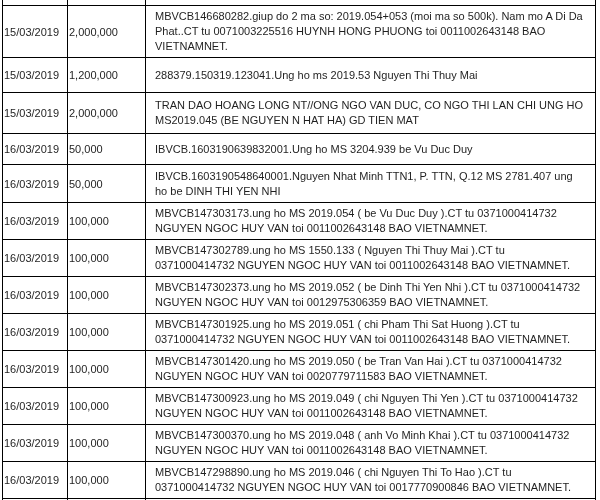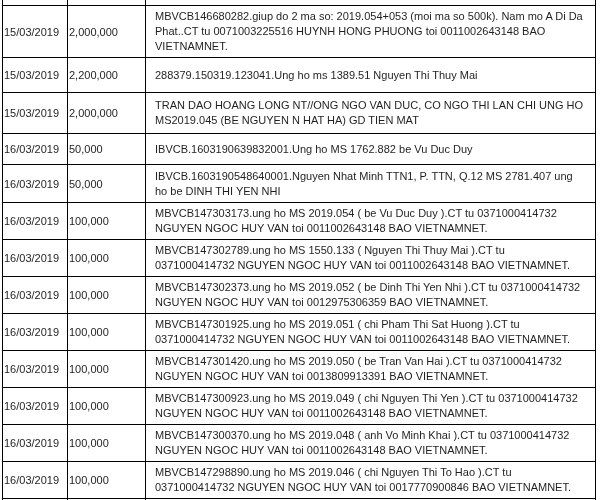--- a/index.html
+++ b/index.html
@@ -58,32 +58,32 @@
         <td class="amount-cell"></td>
         <td class="desc-cell"></td>
       </tr>
       <tr>
           <td class="date-cell">15/03/2019</td>
           <td class="amount-cell">2,000,000</td>
           <td class="desc-cell">MBVCB146680282.giup do 2 ma so: 2019.054+053 (moi ma so 500k). Nam mo A Di Da Phat..CT tu 0071003225516 HUYNH HONG PHUONG toi 0011002643148 BAO VIETNAMNET.</td>
         </tr>
         <tr>
           <td class="date-cell">15/03/2019</td>
-          <td class="amount-cell">2,200,000</td>
-          <td class="desc-cell">288379.150319.123041.Ung ho ms 1389.51 Nguyen Thi Thuy Mai</td>
+          <td class="amount-cell">1,200,000</td>
+          <td class="desc-cell">288379.150319.123041.Ung ho ms 2019.53 Nguyen Thi Thuy Mai</td>
         </tr>
         <tr>
           <td class="date-cell">15/03/2019</td>
           <td class="amount-cell">2,000,000</td>
           <td class="desc-cell">TRAN DAO HOANG LONG NT//ONG NGO VAN DUC, CO NGO THI LAN CHI UNG HO MS2019.045 (BE NGUYEN N HAT HA) GD TIEN MAT</td>
         </tr>
         <tr>
           <td class="date-cell">16/03/2019</td>
           <td class="amount-cell">50,000</td>
-          <td class="desc-cell">IBVCB.1603190639832001.Ung ho MS 1762.882 be Vu Duc Duy</td>
+          <td class="desc-cell">IBVCB.1603190639832001.Ung ho MS 3204.939 be Vu Duc Duy</td>
         </tr>
         <tr>
           <td class="date-cell">16/03/2019</td>
           <td class="amount-cell">50,000</td>
           <td class="desc-cell">IBVCB.1603190548640001.Nguyen Nhat Minh TTN1, P. TTN, Q.12 MS 2781.407 ung ho be DINH THI YEN NHI</td>
         </tr>
         <tr>
           <td class="date-cell">16/03/2019</td>
           <td class="amount-cell">100,000</td>
           <td class="desc-cell">MBVCB147303173.ung ho MS 2019.054 ( be Vu Duc Duy ).CT tu 0371000414732 NGUYEN NGOC HUY VAN toi 0011002643148 BAO VIETNAMNET.</td>
@@ -99,21 +99,21 @@
           <td class="desc-cell">MBVCB147302373.ung ho MS 2019.052 ( be Dinh Thi Yen Nhi ).CT tu 0371000414732 NGUYEN NGOC HUY VAN toi 0012975306359 BAO VIETNAMNET.</td>
         </tr>
         <tr>
           <td class="date-cell">16/03/2019</td>
           <td class="amount-cell">100,000</td>
           <td class="desc-cell">MBVCB147301925.ung ho MS 2019.051 ( chi Pham Thi Sat Huong ).CT tu 0371000414732 NGUYEN NGOC HUY VAN toi 0011002643148 BAO VIETNAMNET.</td>
         </tr>
         <tr>
           <td class="date-cell">16/03/2019</td>
           <td class="amount-cell">100,000</td>
-          <td class="desc-cell">MBVCB147301420.ung ho MS 2019.050 ( be Tran Van Hai ).CT tu 0371000414732 NGUYEN NGOC HUY VAN toi 0013809913391 BAO VIETNAMNET.</td>
+          <td class="desc-cell">MBVCB147301420.ung ho MS 2019.050 ( be Tran Van Hai ).CT tu 0371000414732 NGUYEN NGOC HUY VAN toi 0020779711583 BAO VIETNAMNET.</td>
         </tr>
         <tr>
           <td class="date-cell">16/03/2019</td>
           <td class="amount-cell">100,000</td>
           <td class="desc-cell">MBVCB147300923.ung ho MS 2019.049 ( chi Nguyen Thi Yen ).CT tu 0371000414732 NGUYEN NGOC HUY VAN toi 0011002643148 BAO VIETNAMNET.</td>
         </tr>
         <tr>
           <td class="date-cell">16/03/2019</td>
           <td class="amount-cell">100,000</td>
           <td class="desc-cell">MBVCB147300370.ung ho MS 2019.048 ( anh Vo Minh Khai ).CT tu 0371000414732 NGUYEN NGOC HUY VAN toi 0011002643148 BAO VIETNAMNET.</td>

